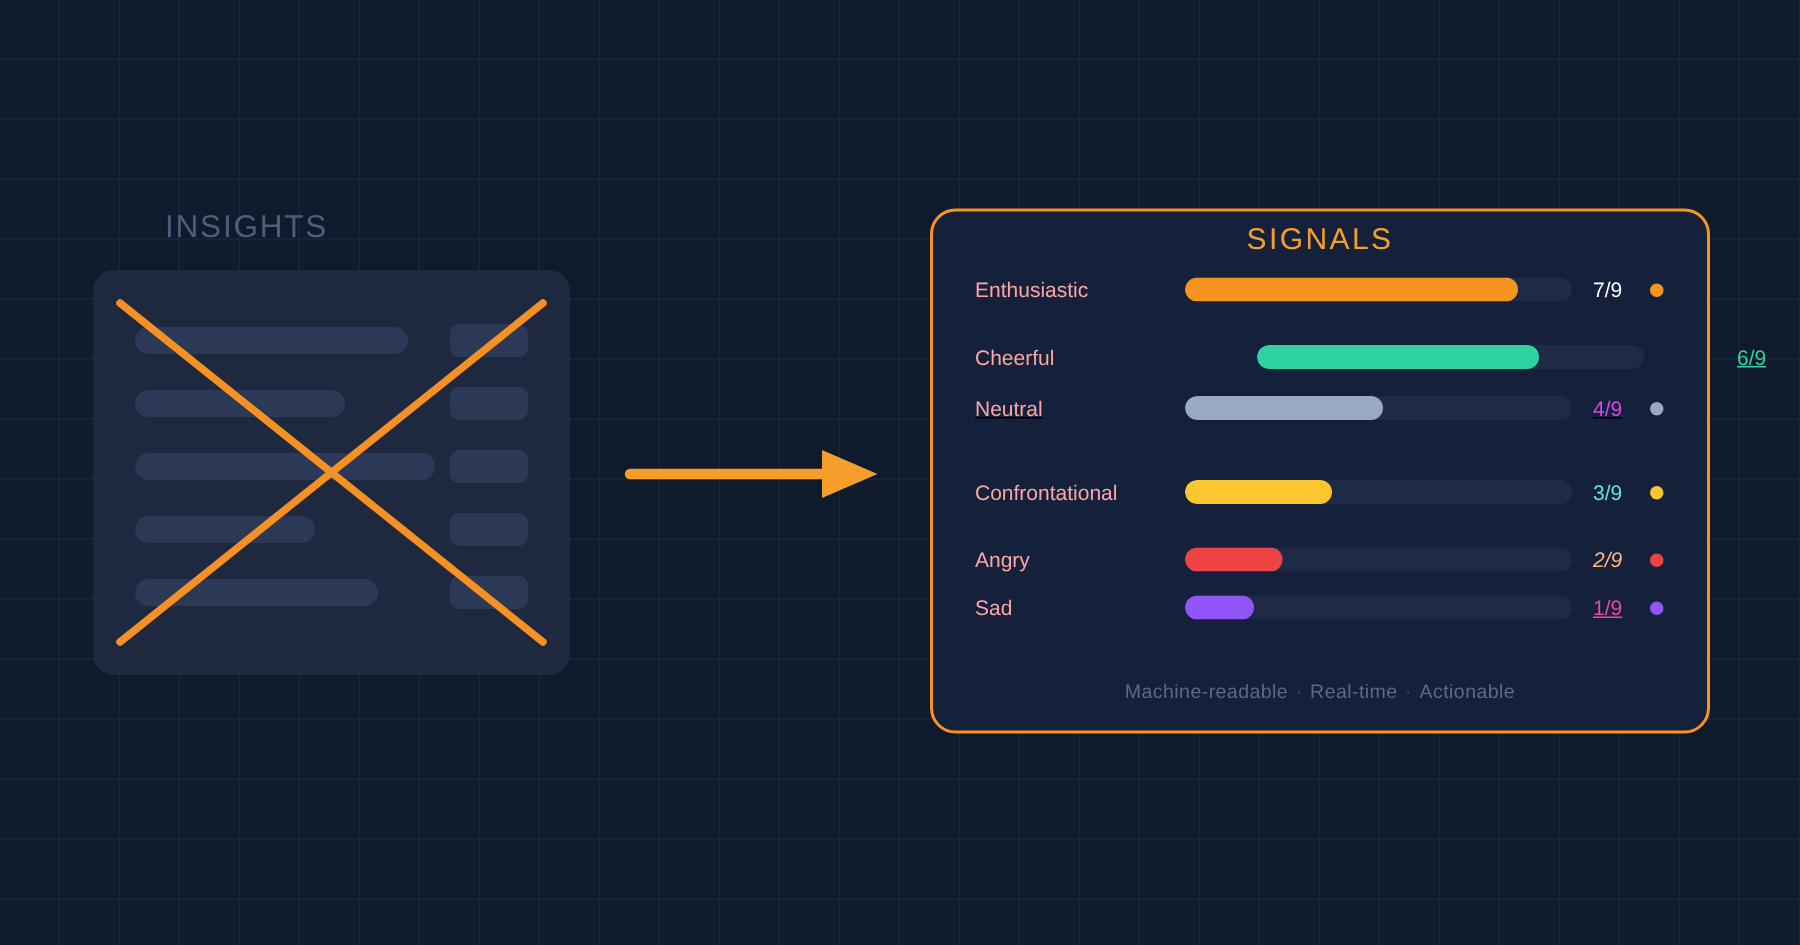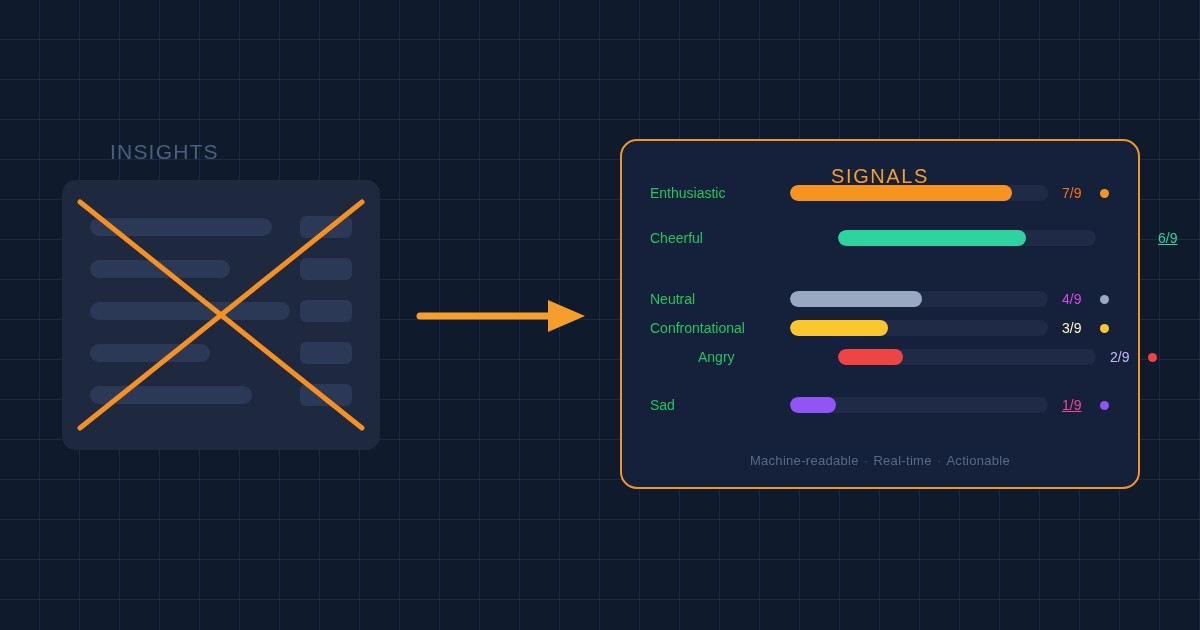--- a/index.html
+++ b/index.html
@@ -46,31 +46,31 @@
 
   
   #signals-card {
     position:absolute; left:620px; top:139px;
     width:520px; height:350px;
     background:#15213a;
     border:2px solid #f39423;
     border-radius:17px;
   }
   #signals-title {
-    position:absolute; left:0; right:0; top:24px;
+    position:absolute; left:0; right:0; top:8px;
     text-align:center; font-size:20px; letter-spacing:1.6px;
     color:#f59e2c;
   }
   .sig-row {
     position:absolute; left:28px; width:462px; height:20px;
     display:flex; align-items:center;
   }
   .sig-label {
     width:140px; flex:0 0 140px;
-    font-size:14px; color:#22c55e; white-space:nowrap;
+    font-size:14px; color:#fca5a5; white-space:nowrap;
   }
   .sig-track {
     position:relative; flex:0 0 258px; width:258px; height:16px;
     background:#1e2a46; border-radius:8px; overflow:hidden;
   }
   .sig-fill { position:absolute; left:0; top:0; height:16px; border-radius:8px; }
   .sig-value {
     flex:0 0 34px; width:34px; margin-left:14px;
     font-size:14px; text-align:left; white-space:nowrap;
   }
@@ -115,57 +115,57 @@
 
   <div id="signals-card">
 
     <div id="signals-title">SIGNALS</div>
 
     <div class="sig-row" style="top:42px;">
       <div class="sig-label">Enthusiastic</div>
       <div class="sig-track">
         <div class="sig-fill" style="width:86%;background:#f5951f;"></div>
       </div>
-      <div class="sig-value" style="color:#f97316;">7/9</div>
+      <div class="sig-value" style="color:#ffffff;">7/9</div>
       <div class="sig-dot" style="background:#f5951f;"></div>
     </div>
 
     <div class="sig-row" style="top:87px;gap:48px;">
       <div class="sig-label">Cheerful</div>
       <div class="sig-track">
         <div class="sig-fill" style="width:73%;background:#2dd4a0;"></div>
       </div>
       <div class="sig-value" style="color:#2dd4a0;text-decoration:underline;">6/9</div>
       <div class="sig-dot" style="background:#2dd4a0;"></div>
     </div>
 
-    <div class="sig-row" style="top:148px;">
+    <div class="sig-row" style="top:121px;text-decoration:underline;">
       <div class="sig-label">Neutral</div>
       <div class="sig-track">
         <div class="sig-fill" style="width:51%;background:#9aa9c2;"></div>
       </div>
       <div class="sig-value" style="color:#d946ef;">4/9</div>
       <div class="sig-dot" style="background:#9aa9c2;"></div>
     </div>
 
     <div class="sig-row" style="top:177px;align-items:center;">
       <div class="sig-label">Confrontational</div>
       <div class="sig-track">
         <div class="sig-fill" style="width:38%;background:#fbc62e;"></div>
       </div>
-      <div class="sig-value" style="color:#fef9c3;">3/9</div>
+      <div class="sig-value" style="color:#5eead4;">3/9</div>
       <div class="sig-dot" style="background:#fbc62e;"></div>
     </div>
 
-    <div class="sig-row" style="top:206px;margin-left:48px;">
+    <div class="sig-row" style="top:222px;">
       <div class="sig-label">Angry</div>
       <div class="sig-track">
         <div class="sig-fill" style="width:25%;background:#ef4444;"></div>
       </div>
-      <div class="sig-value" style="color:#c4b5fd;">2/9</div>
+      <div class="sig-value" style="color:#fdba74;font-style:italic;">2/9</div>
       <div class="sig-dot" style="background:#ef4444;"></div>
     </div>
 
     <div class="sig-row" style="top:254px;">
       <div class="sig-label">Sad</div>
       <div class="sig-track">
         <div class="sig-fill" style="width:18%;background:#9155f7;"></div>
       </div>
       <div class="sig-value" style="color:#ec4899;text-decoration:underline;">1/9</div>
       <div class="sig-dot" style="background:#9155f7;"></div>

